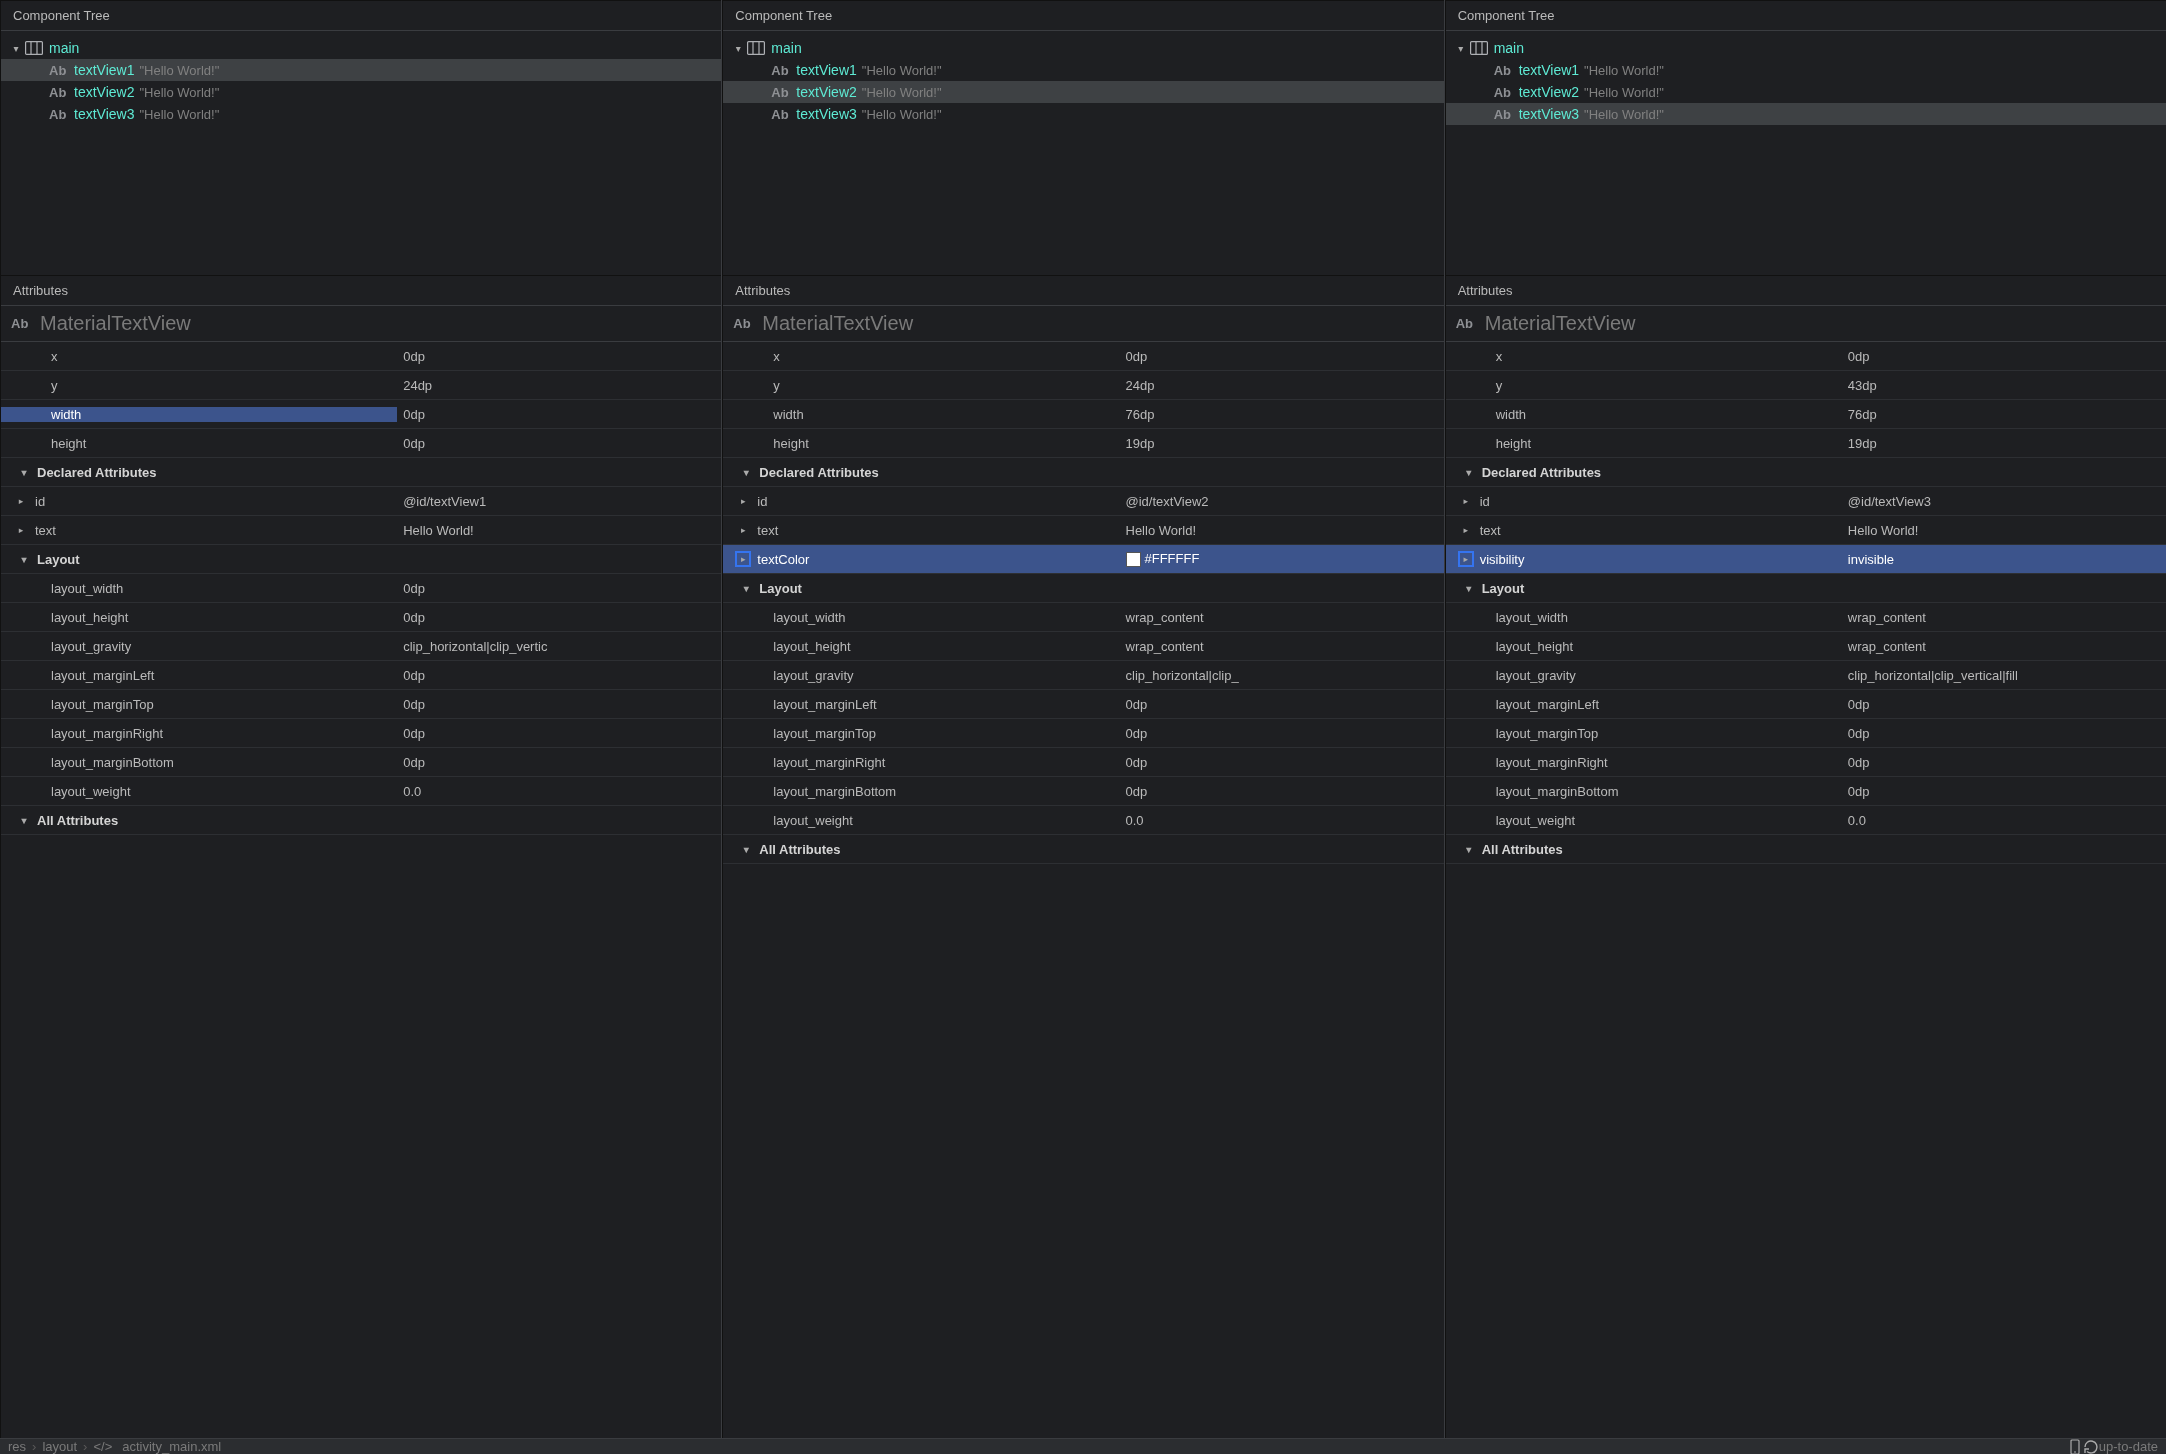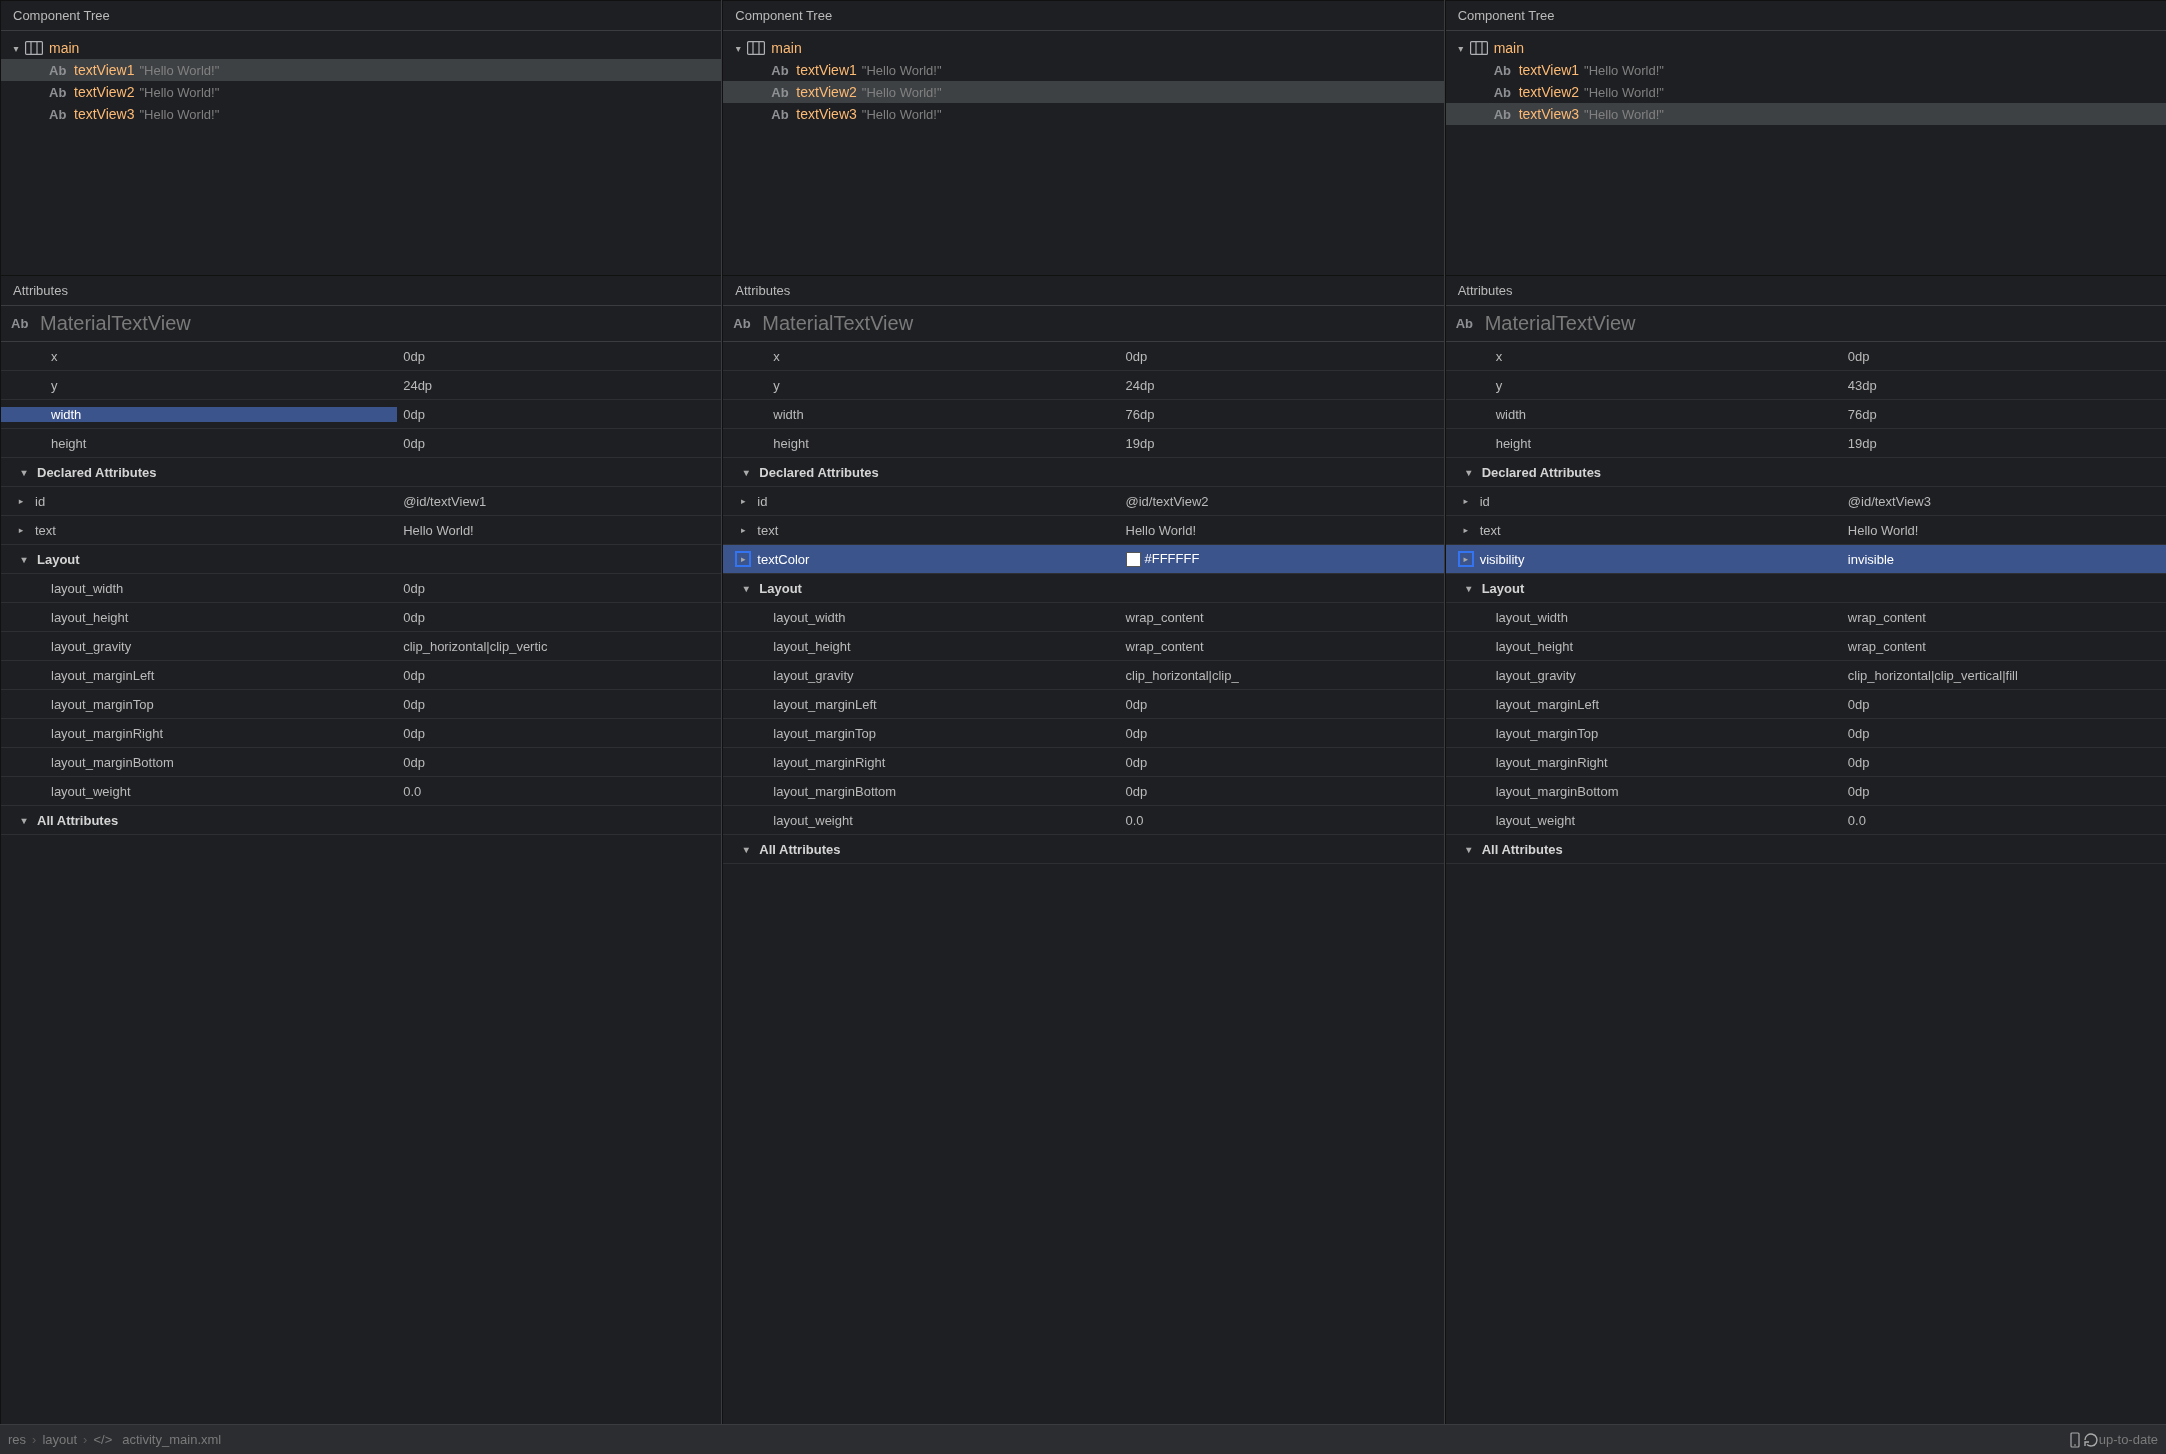--- a/index.html
+++ b/index.html
@@ -60,21 +60,21 @@
   margin-right: 6px;
 }
 .layout-icon svg { width: 18px; height: 14px; }
 .ab-icon {
   width: 20px;
   color: #8e9094;
   font-size: 13px;
   font-weight: 700;
   margin-right: 5px;
 }
-.node-name { color: #fdba74; margin-right: 5px; }
+.node-name { color: #5eead4; margin-right: 5px; }
 .node-text { color: #808080; font-size: 13px; }
 .attributes-area {
   flex: 1;
   overflow: hidden;
   display: flex;
   flex-direction: column;
 }
 .type-row {
   display: flex;
   align-items: center;
@@ -134,21 +134,21 @@
   display: inline-block;
   width: 15px; height: 15px;
   background: #fff;
   border: 1px solid #555;
   margin-right: 4px;
   vertical-align: middle;
 }
 .bottom-bar {
   position: fixed;
   bottom: 0; left: 0; right: 0;
-  height: 30px;
+  height: 16px;
   background: #2b2d30;
   border-top: 1px solid #3a3c40;
   display: flex;
   align-items: center;
   padding: 0 8px;
   font-size: 13px;
   color: #7a7a7a;
 }
 .crumb { display: flex; align-items: center; gap: 6px; }
 .crumb .sep { color: #5a5a5a; }

